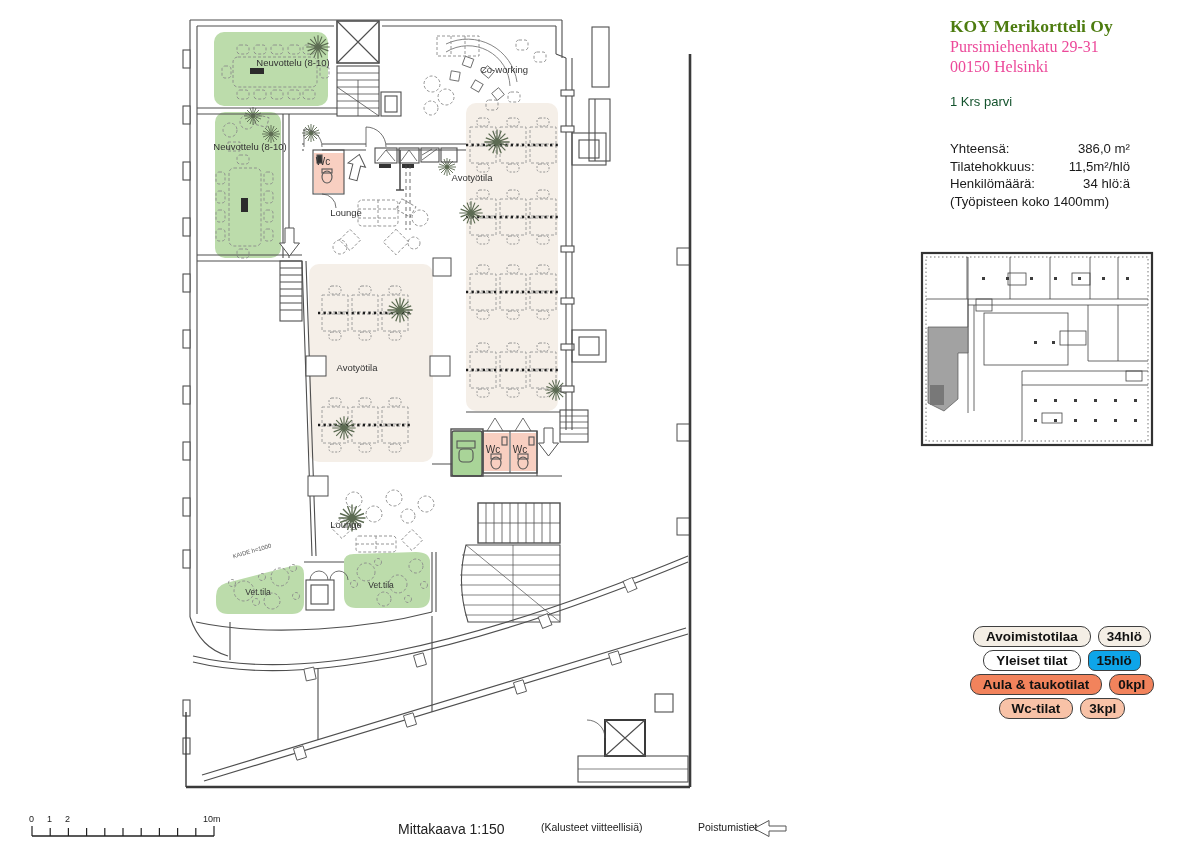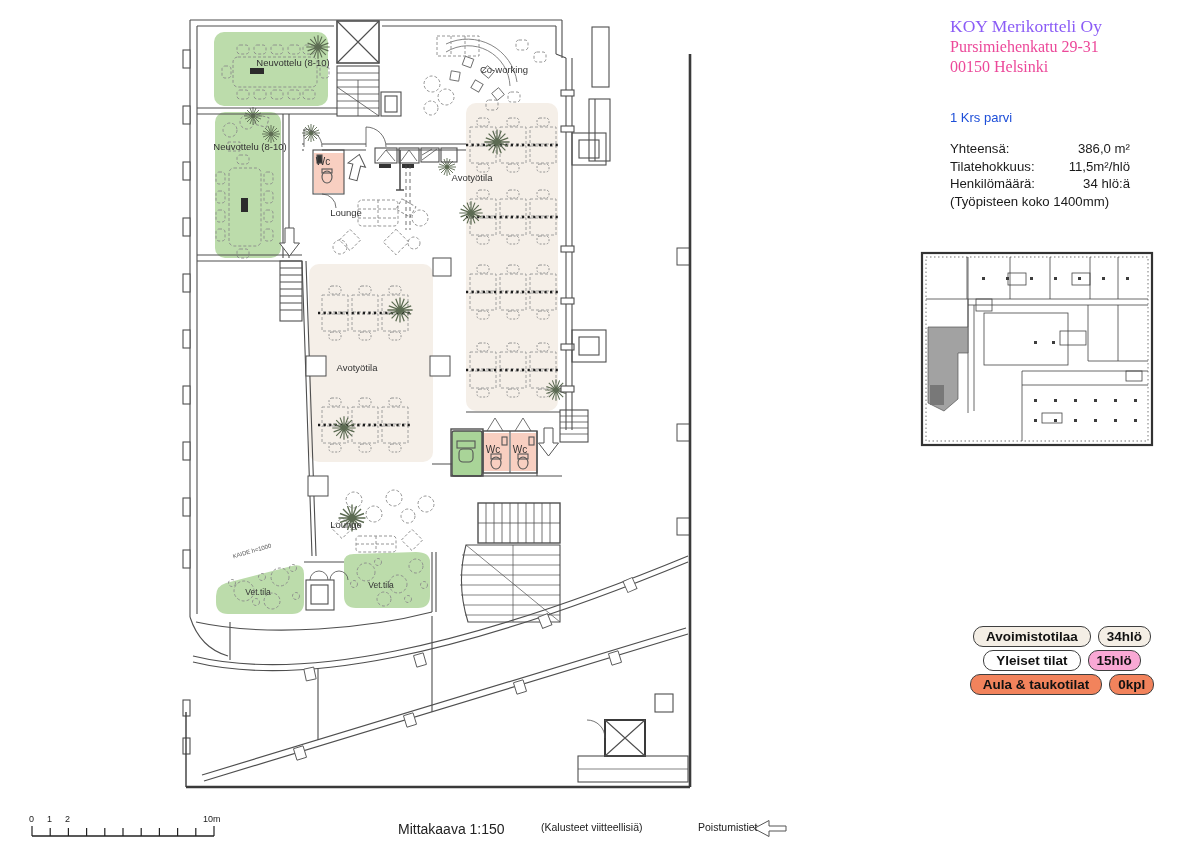--- a/index.html
+++ b/index.html
@@ -7,23 +7,23 @@
         font-family:"Liberation Sans",sans-serif;color:#222;}
   svg{position:absolute;left:0;top:0;}
   
   .plab{position:absolute;transform:translate(-50%,-50%);font-size:9.5px;color:#333;
         white-space:nowrap;letter-spacing:0;}
   .plab.small{font-size:10px;}
   .plab.vets{font-size:8.5px;}
   .plab.kaide{font-size:6px;color:#555;transform:translate(-50%,-50%) rotate(-16deg);}
   
   .hdr{position:absolute;left:950px;top:16px;width:220px;}
-  .hdr .company{font-family:"Liberation Serif",serif;font-weight:normal;font-size:17.5px;color:#8b5cf6;}
+  .hdr .company{font-family:"Liberation Serif",serif;font-weight:bold;font-size:17.5px;color:#4d7c0f;}
   .hdr .addr{font-family:"Liberation Serif",serif;font-size:16px;color:#ec4899;line-height:1.28;}
-  .hdr .floor{margin-top:32px;font-size:13px;color:#1d4ed8;}
+  .hdr .floor{margin-top:16px;font-size:13px;color:#14532d;}
   .stats{position:absolute;left:950px;top:140px;width:180px;font-size:13.2px;color:#1a1a1a;}
   .stats .row{display:flex;justify-content:space-between;line-height:17.5px;}
   .stats .note{line-height:17.5px;}
   
   .legend{position:absolute;left:958px;top:626px;width:208px;}
   .lrow{display:flex;justify-content:center;align-items:flex-end;gap:7px;margin-bottom:3px;}
   .pill{border:1.7px solid #3f3f3f;border-radius:10px;padding:1px 12px;font-size:13.5px;
         font-weight:600;color:#111;line-height:17px;background:#fff;white-space:nowrap;}
   .pill.count{padding:1px 8px;}
   
@@ -402,25 +402,29 @@
   <div class="note">(Työpisteen koko 1400mm)</div>
 </div>
 
 <div class="legend">
   <div class="lrow">
     <span class="pill" style="background-color: rgb(244, 238, 229);">Avoimistotilaa</span>
     <span class="pill count" style="background-color: rgb(244, 238, 229);">34hlö</span>
   </div>
   <div class="lrow">
     <span class="pill" style="background-color: rgb(255, 255, 255);">Yleiset tilat</span>
-    <span class="pill count" style="background-color: #f9a8d4;">15hlö</span>
+    <span class="pill count" style="background-color: #0ea5e9; border-radius: 7px;">15hlö</span>
   </div>
   <div class="lrow">
     <span class="pill" style="background-color: rgb(242, 131, 92);">Aula &amp; taukotilat</span>
     <span class="pill count" style="background-color: rgb(242, 131, 92);">0kpl</span>
+  </div>
+  <div class="lrow">
+    <span class="pill" style="background-color: rgb(248, 194, 167);">Wc-tilat</span>
+    <span class="pill count" style="background-color: rgb(248, 194, 167);">3kpl</span>
   </div>
 </div>
 
 <span class="stick" style="left:29px;top:814px;position:absolute">0</span>
 <span class="stick" style="left:47px;top:814px;position:absolute">1</span>
 <span class="stick" style="left:65px;top:814px;position:absolute">2</span>
 <span class="stick" style="left:203px;top:814px;position:absolute">10m</span>
 <span class="ftxt" style="left:398px;top:821px">Mittakaava 1:150</span>
 <span class="ftxt" style="left:541px;top:821px;font-size:10.5px">(Kalusteet viitteellisiä)</span>
 <span class="ftxt" style="left:698px;top:821px;font-size:10.5px">Poistumistiet</span>

